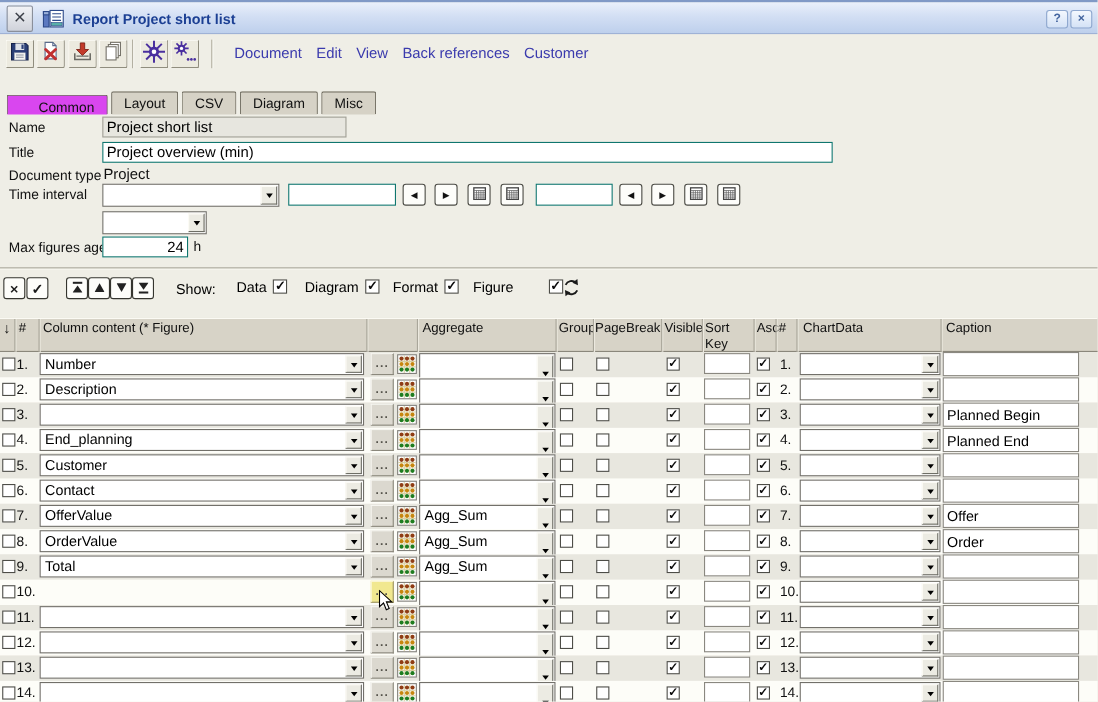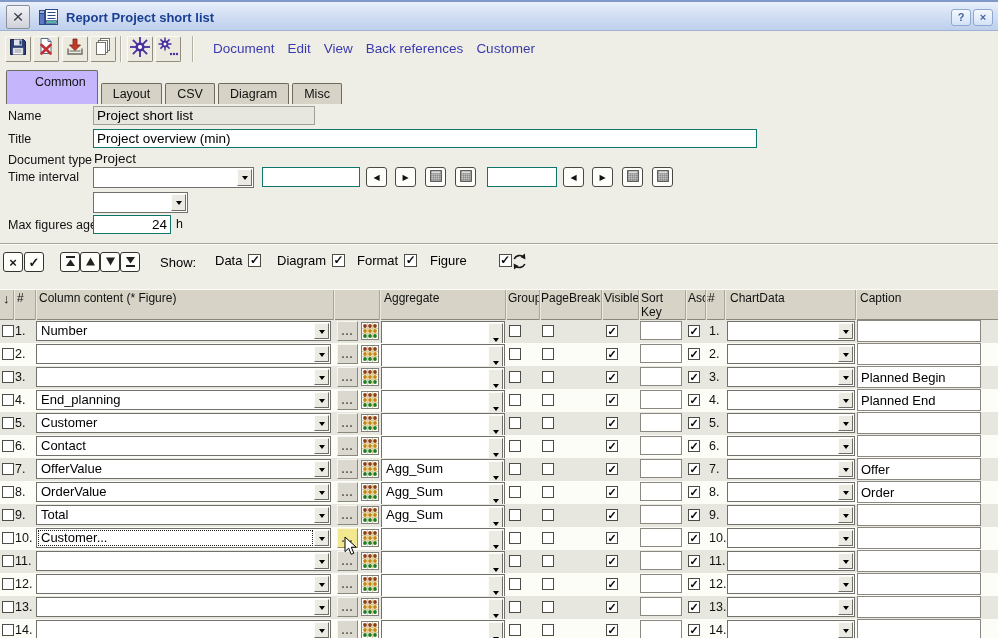--- a/index.html
+++ b/index.html
@@ -26,21 +26,21 @@
     border:1px solid; border-color:#fbfaf4 #908d7e #908d7e #fbfaf4; border-radius:2px;
     display:flex; align-items:center; justify-content:center; }
   .tool-sep { position:absolute; top:3px; width:1px; height:26px; background:#b3b0a2; box-shadow:1px 0 0 #fbfaf4; }
   .menubar { position:absolute; left:213px; top:8px; display:flex; gap:13px; }
   .menu-item { font-size:13.5px; color:#3a3aad; cursor:default; }
 
   
   .tabstrip { position:absolute; left:6px; top:81px; height:23px; display:flex; align-items:flex-end; }
   .tab { height:21px; line-height:20px; padding:0 11px; font-size:12.5px; color:#111;
     background:#d6d2c6; border:1px solid #6e6a5e; border-bottom:none; border-radius:2px 2px 0 0; margin-right:3px; }
-  .tab.active { height:34px; line-height:22px; background:#c4b5fd;padding-left:28px; }
+  .tab.active { height:18px; line-height:22px; background:#d946ef;padding-left:28px; }
 
   
   .flabel { position:absolute; left:8px; font-size:12.5px; color:#111; }
   .fvalue { position:absolute; font-size:13.5px; color:#111; }
   .finput { position:absolute; background:#fff; border:1px solid #0f766e; font:13.5px "Liberation Sans",sans-serif; padding:0 3px; }
   .finput.readonly { background:#e7e6df; border-color:#a2a096; }
   .combo { position:absolute; background:#fff; border:1px solid #72706a; }
   .combo-val { position:absolute; left:1px; top:1px; right:17px; bottom:1px; font-size:13px; line-height:16px;
     padding-left:3px; white-space:nowrap; overflow:hidden; }
   .dd { position:absolute; top:1px; right:1px; bottom:1px; width:15px; background:#ecebe3;
@@ -425,20 +425,21 @@
       <span class="dd">
             <span class="dd-arrow"></span>
           </span>
     </span>
     <input class="tinput c-caption" style="">
   </div>
       <div class="trow even">
     <span class="cb c-sel"></span>
     <span class="rownum c-num">2.</span>
     <span class="combo c-content">
+      <span class="combo-val">Description</span>
       <span class="dd">
             <span class="dd-arrow"></span>
           </span>
     </span>
     <button class="dots">...</button>
     <span class="colorgrid">
       <svg viewBox="0 0 16 16" width="16" height="16">
         <g stroke="#d9cf9e" stroke-width="1">
               <line x1="5.5" y1="0" x2="5.5" y2="16"></line>
               <line x1="10.5" y1="0" x2="10.5" y2="16"></line>
@@ -862,26 +863,20 @@
       <span class="combo-val"></span>
       <span class="dd">
             <span class="dd-arrow"></span>
           </span>
     </span>
     <input class="tinput c-caption" style="">
   </div>
       <div class="trow even">
     <span class="cb c-sel"></span>
     <span class="rownum c-num">10.</span>
-    <span class="combo c-content focused">
-      <span class="combo-val">Customer...</span>
-      <span class="dd">
-            <span class="dd-arrow"></span>
-          </span>
-    </span>
     <button class="dots highlight">...</button>
     <span class="colorgrid">
       <svg viewBox="0 0 16 16" width="16" height="16">
         <g stroke="#d9cf9e" stroke-width="1">
               <line x1="5.5" y1="0" x2="5.5" y2="16"></line>
               <line x1="10.5" y1="0" x2="10.5" y2="16"></line>
               <line x1="0" y1="5.5" x2="16" y2="5.5"></line>
               <line x1="0" y1="10.5" x2="16" y2="10.5"></line>
             </g>
         <g fill="#8f3d14">

